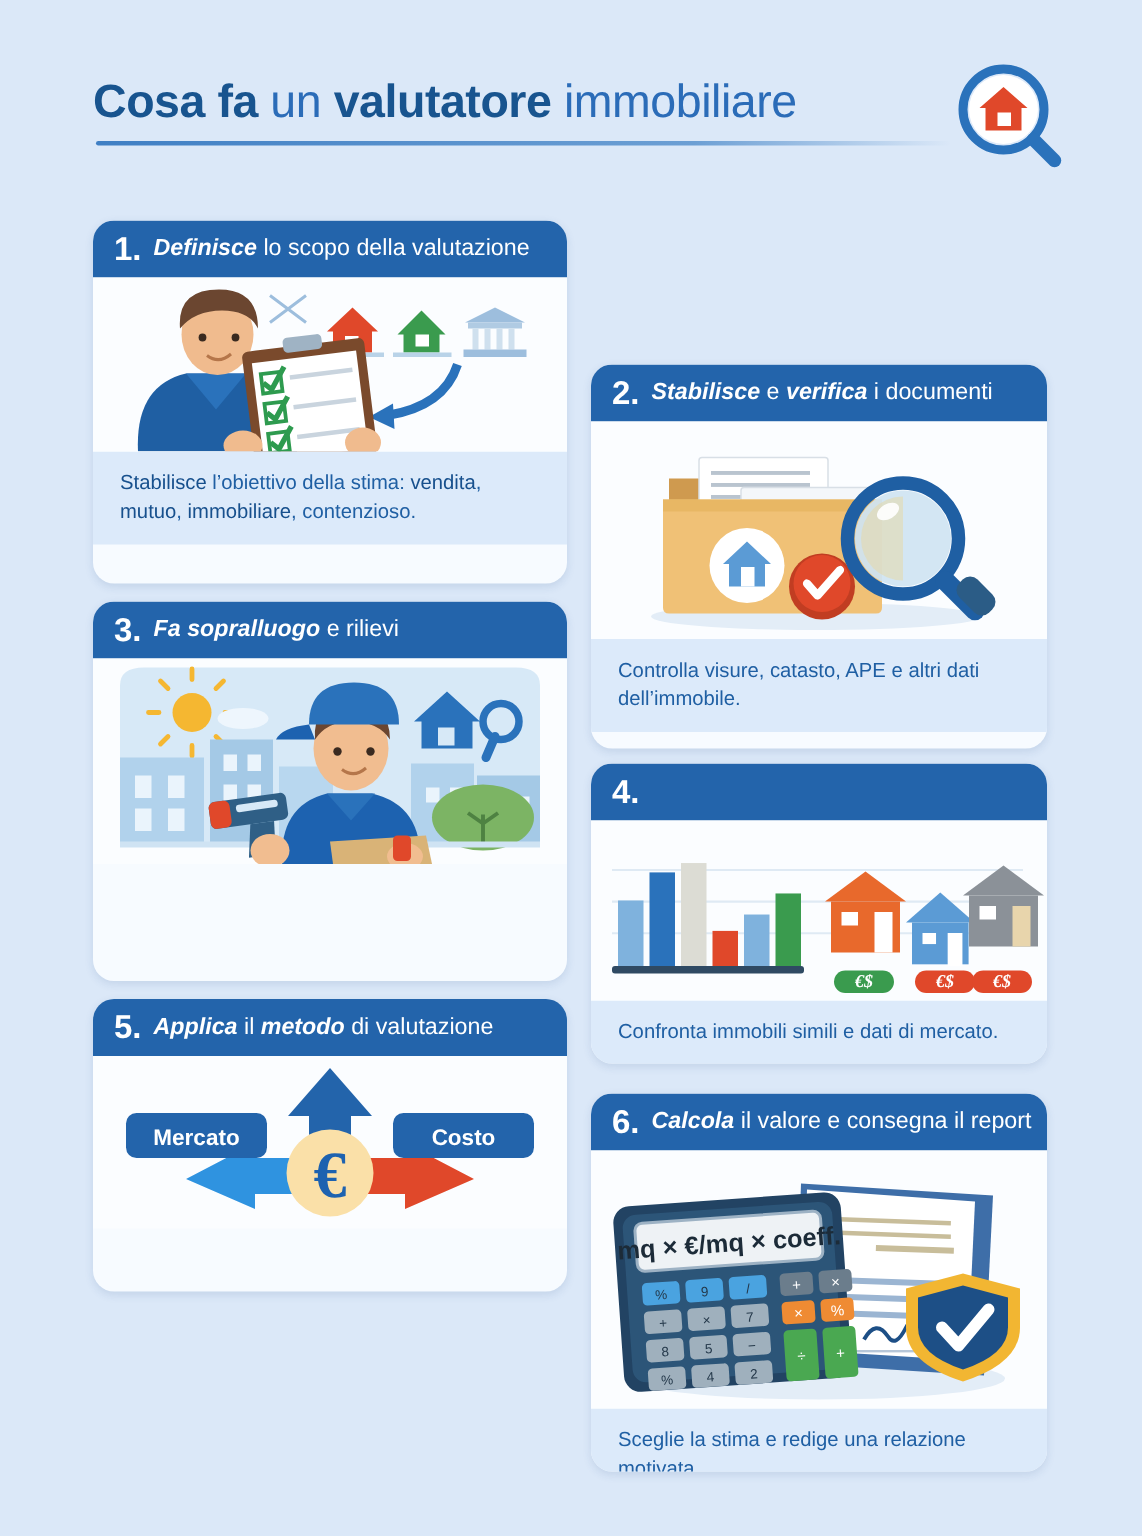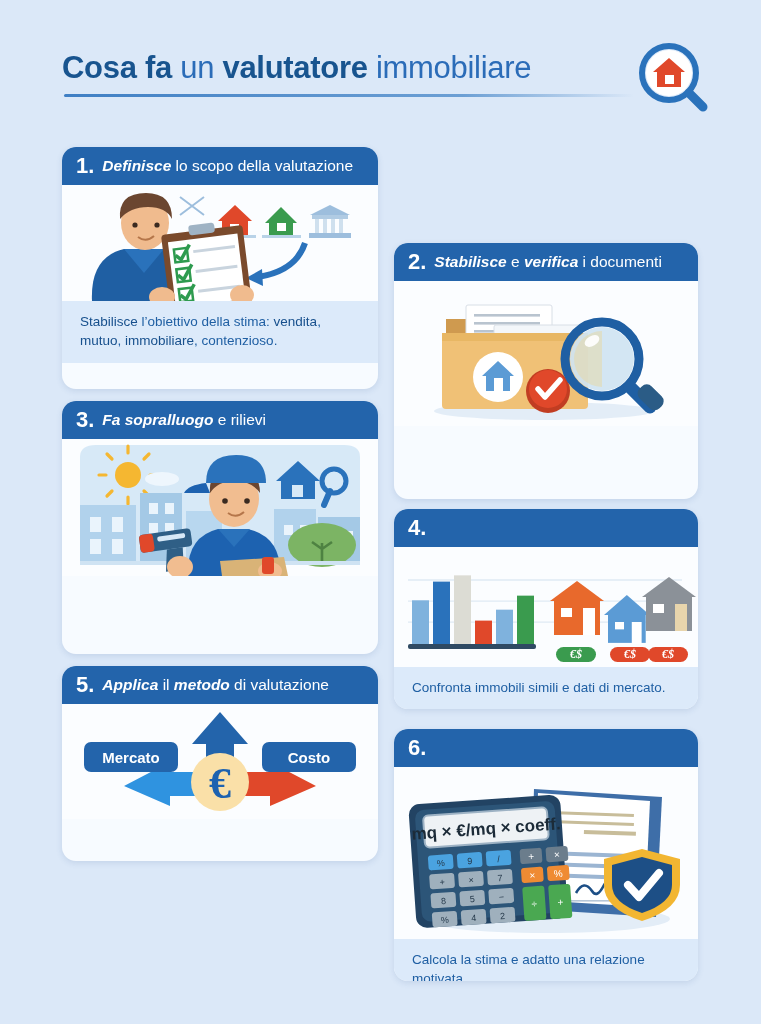--- a/index.html
+++ b/index.html
@@ -182,20 +182,21 @@
         <path d="M144 108 L151 116 L166 99" stroke="#ffffff" stroke-width="5.5" fill="none" stroke-linecap="round" stroke-linejoin="round"></path>
 
         <circle cx="208" cy="78" r="37" fill="none" stroke="#1f5fa3" stroke-width="9"></circle>
         <circle cx="208" cy="78" r="32" fill="#cfe4f2" opacity="0.92"></circle>
         <path d="M180 78 a28 28 0 0 1 28 -28 l0 56 a28 28 0 0 1 -28 -28" fill="#e6d9a8" opacity="0.55"></path>
         <ellipse cx="198" cy="60" rx="8" ry="5" fill="#ffffff" opacity="0.9" transform="rotate(-30 198 60)"></ellipse>
         <path d="M236 106 L256 126" stroke="#1f5fa3" stroke-width="13" stroke-linecap="round"></path>
         <rect x="243" y="108" width="28" height="17" rx="7" fill="#2b5c86" transform="rotate(45 257 116)"></rect>
       </svg>
     </div>
+    <div class="card-cap">Controlla visure, catasto, APE e altri dati dell’immobile.</div>
   </div>
 
   <div class="card" id="card3">
     <div class="card-head">
       <span class="num">3.</span>
       <span class="htxt"><b>Fa sopralluogo</b><span> e rilievi</span></span>
     </div>
     <div class="card-body">
       <svg class="fill" viewBox="0 0 316 137" preserveAspectRatio="xMidYMid slice">
         <rect width="316" height="137" fill="#fbfdff"></rect>
@@ -338,20 +339,21 @@
         <text x="69" y="59" text-anchor="middle" font-family="Liberation Sans, sans-serif" font-size="15" font-weight="bold" fill="#ffffff" id="label-left">Mercato</text>
         <rect x="200" y="38" width="94" height="30" rx="7" fill="#2364ab"></rect>
         <text x="247" y="59" text-anchor="middle" font-family="Liberation Sans, sans-serif" font-size="15" font-weight="bold" fill="#ffffff" id="label-right">Costo</text>
       </svg>
     </div>
   </div>
 
   <div class="card" id="card6">
     <div class="card-head">
       <span class="num">6.</span>
+      <span class="htxt"><b>Calcola</b><span> il valore e consegna il report</span></span>
     </div>
     <div class="card-body">
       <svg class="fill" viewBox="0 0 304 172" preserveAspectRatio="xMidYMid meet">
         <rect width="304" height="172" fill="#fbfdff"></rect>
         <ellipse cx="152" cy="152" rx="124" ry="14" fill="#e3edf7"></ellipse>
 
         <path d="M140 22 L268 30 L262 150 L136 142 Z" fill="#3e6ea8"></path>
         <path d="M144 26 L256 34 L251 140 L140 133 Z" fill="#ffffff"></path>
         <g fill="#c8bd9a">
           <rect x="156" y="44" width="84" height="3" transform="rotate(2 156 44)"></rect>
@@ -409,16 +411,16 @@
               <rect x="152" y="103" width="22" height="15" rx="3" fill="#ef8b33"></rect>
               <text x="163" y="114.5" text-anchor="middle" font-family="Liberation Sans, sans-serif" font-size="10" fill="#ffffff">%</text>
               <rect x="126" y="122" width="22" height="34" rx="3" fill="#4aa851"></rect>
               <text x="137" y="143" text-anchor="middle" font-family="Liberation Sans, sans-serif" font-size="10" fill="#ffffff">÷</text>
               <rect x="152" y="122" width="22" height="34" rx="3" fill="#4aa851"></rect>
               <text x="163" y="143" text-anchor="middle" font-family="Liberation Sans, sans-serif" font-size="10" fill="#ffffff">+</text>
             </g>
         </g>
       </svg>
     </div>
-    <div class="card-cap">Calcola la stima e adatto una relazione motivata.</div>
+    <div class="card-cap">Sceglie la stima e redige una relazione motivata.</div>
   </div>
 
 </div>
 
 </body></html>

